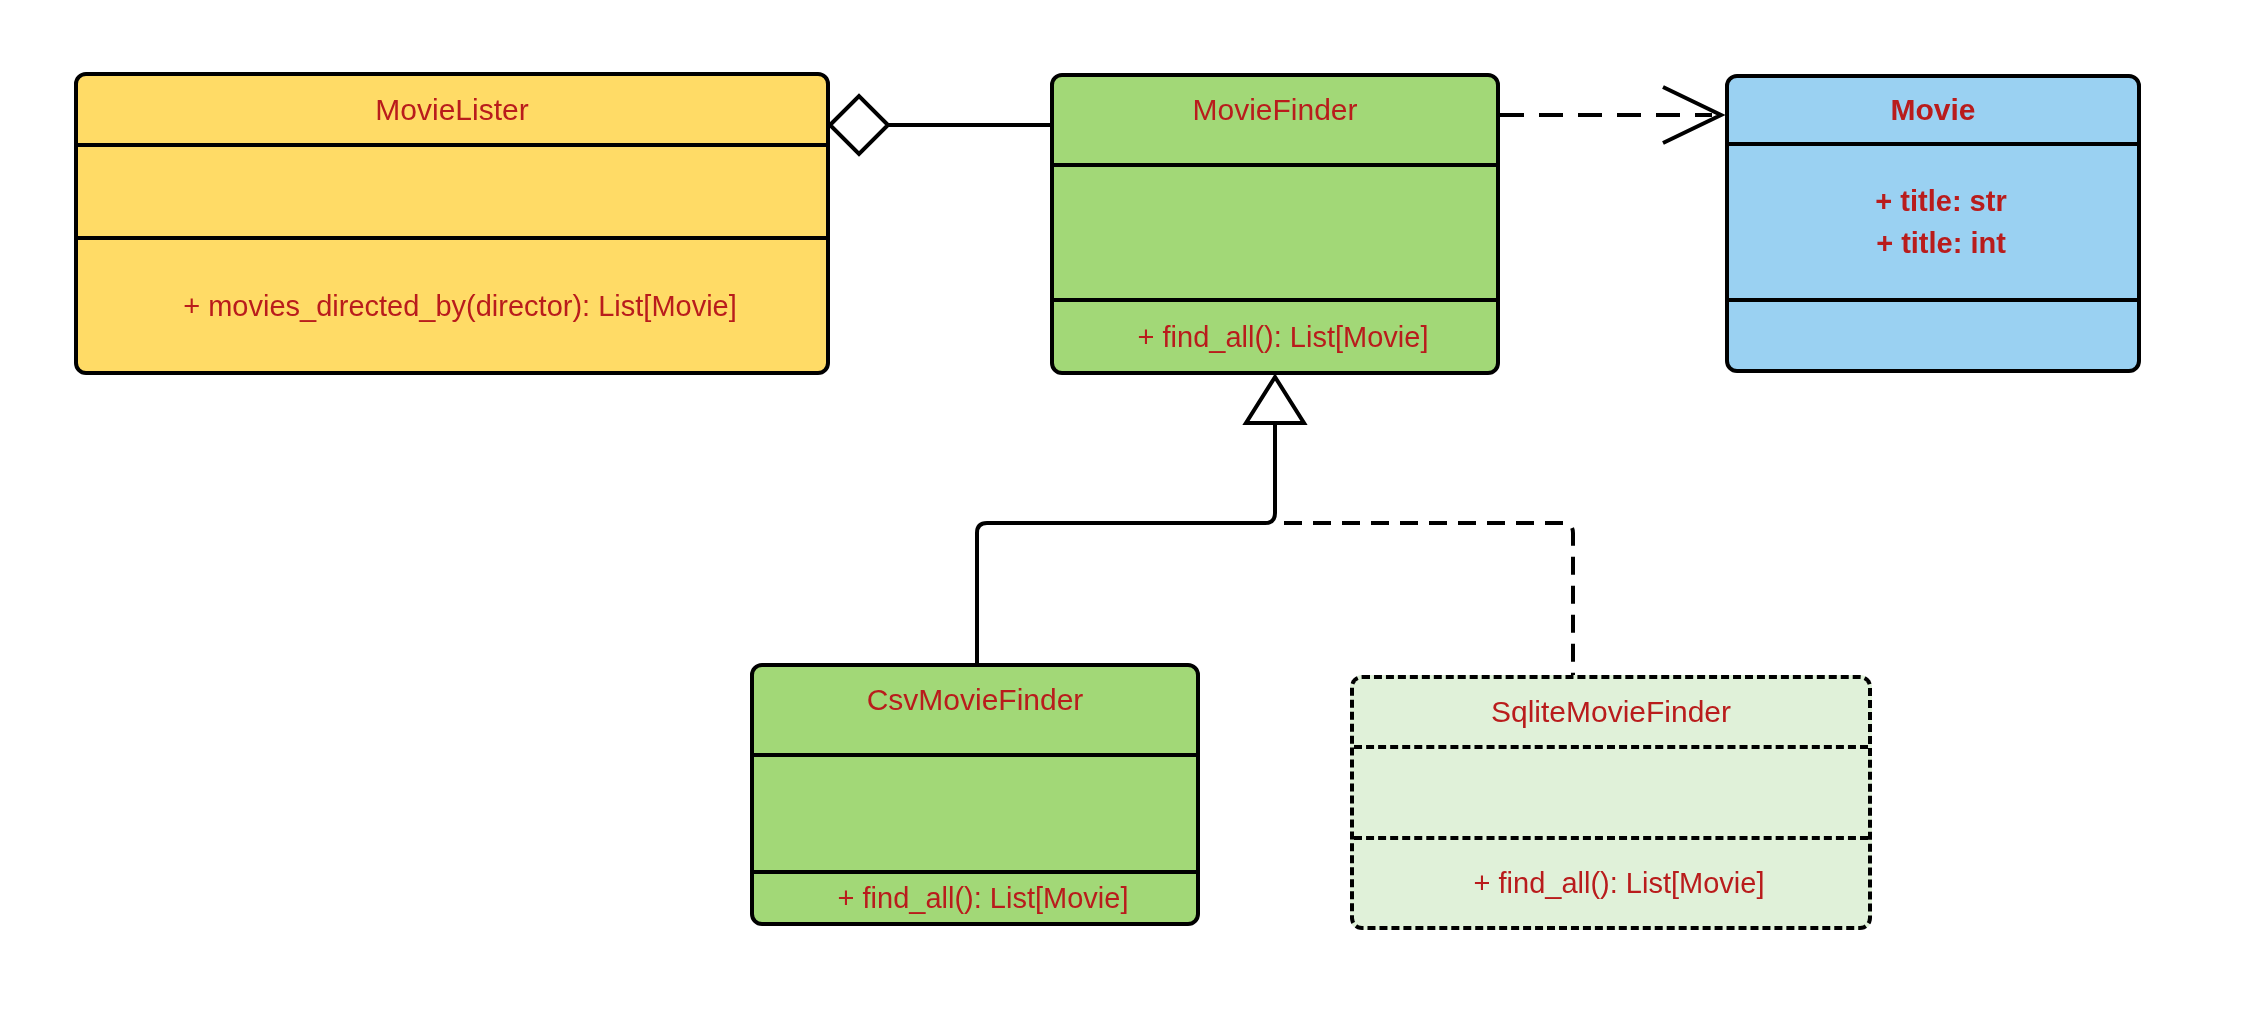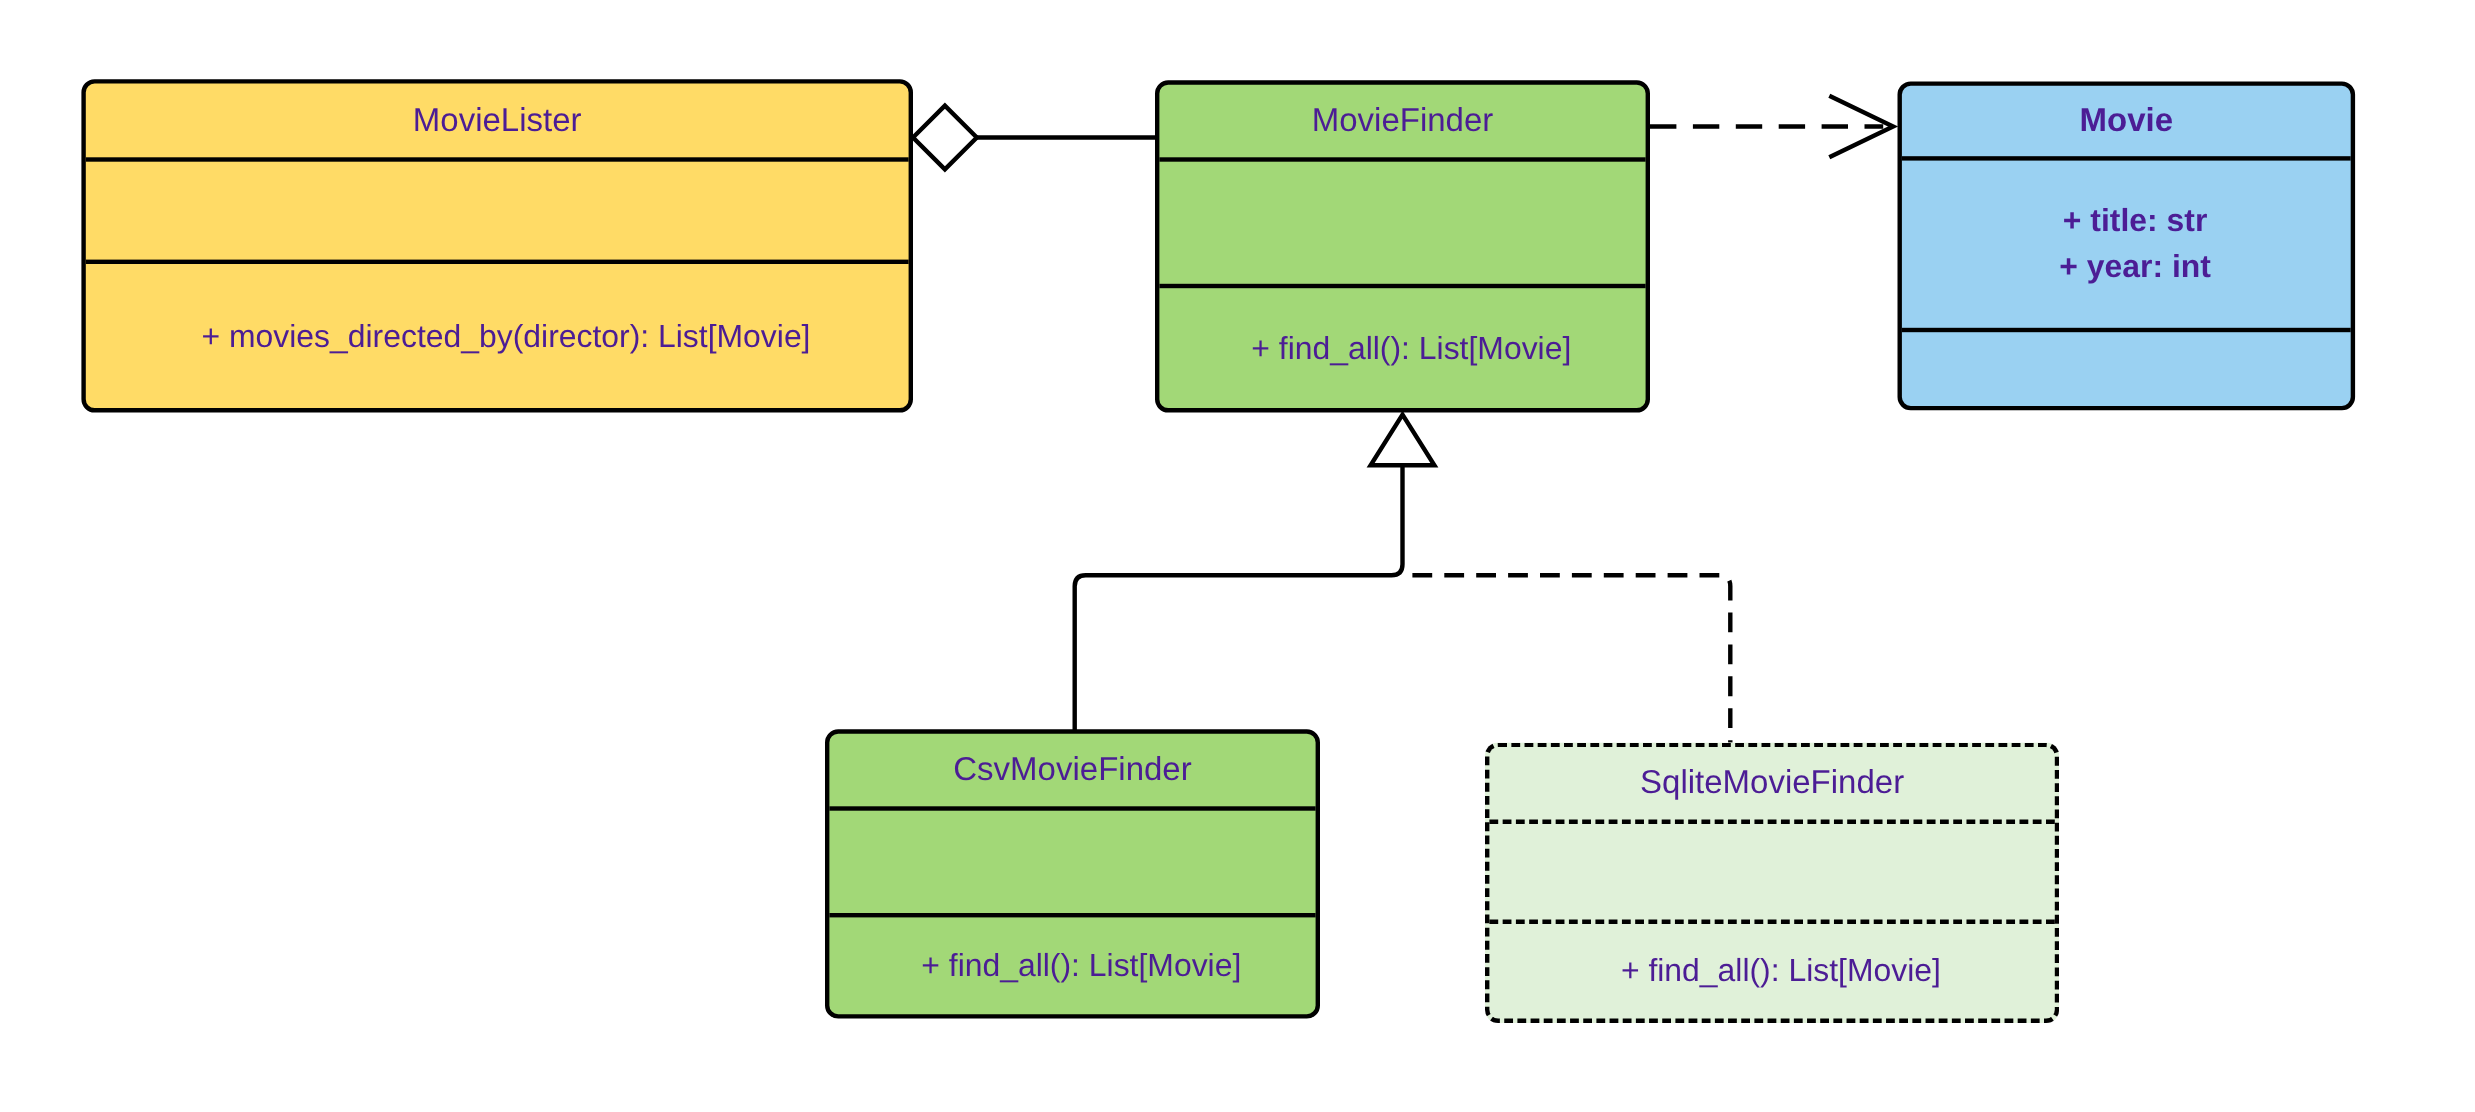--- a/index.html
+++ b/index.html
@@ -2,21 +2,21 @@
 <html><head>
 <meta charset="utf-8">
 <style>
   html, body { margin: 0; padding: 0; background: #ffffff; }
   #canvas {
     position: relative;
     width: 2250px;
     height: 1011px;
     background: #ffffff;
     font-family: "Liberation Sans", "DejaVu Sans", sans-serif;
-    color: #4c1d95;
+    color: #b91c1c;
     overflow: hidden;
   }
   #connectors {
     position: absolute;
     left: 0; top: 0;
     width: 2250px; height: 1011px;
     z-index: 1;
   }
   .uml-class {
     position: absolute;
@@ -43,21 +43,21 @@
     padding-left: 26px;
     padding-right: 10px;
     font-size: 29px;
     line-height: 42px;
     text-align: center;
   }
   .uml-class.dashed .compartment.attrs,
   .uml-class.dashed .compartment.methods { border-top-style: dashed; }
 
   .c-yellow     { background: #FFDB66; }
-  .c-green      { background: #A2D877; }
+  .c-green      { background: #A2D877; gap: 20px; }
   .c-blue       { background: #9AD1F2; }
   .c-lightgreen { background: #E0F1D9; }
 
   
   #box-movielister { left: 74px;   top: 72px;  width: 756px; height: 303px; grid-template-rows: 67px 93px auto; }
   #box-moviefinder { left: 1050px; top: 73px;  width: 450px; height: 302px; grid-template-rows: 66px 115px auto; }
   #box-movie       { left: 1725px; top: 74px;  width: 416px; height: 299px; grid-template-rows: 64px 156px auto; font-weight: bold; }
   #box-csv         { left: 750px;  top: 663px; width: 450px; height: 263px; grid-template-rows: 66px 97px auto; }
   #box-sqlite      { left: 1350px; top: 675px; width: 522px; height: 255px; grid-template-rows: 66px 91px auto; }
 </style>
@@ -94,21 +94,21 @@
     <div class="compartment attrs"></div>
     <div class="compartment methods">
       <div>+ find_all(): List[Movie]</div>
     </div>
   </div>
 
   <div class="uml-class c-blue" id="box-movie">
     <div class="compartment title">Movie</div>
     <div class="compartment attrs">
       <div>+ title: str</div>
-      <div>+ year: int</div>
+      <div>+ title: int</div>
     </div>
     <div class="compartment methods"></div>
   </div>
 
   <div class="uml-class c-green" id="box-csv">
     <div class="compartment title">CsvMovieFinder</div>
     <div class="compartment attrs"></div>
     <div class="compartment methods">
       <div>+ find_all(): List[Movie]</div>
     </div>

